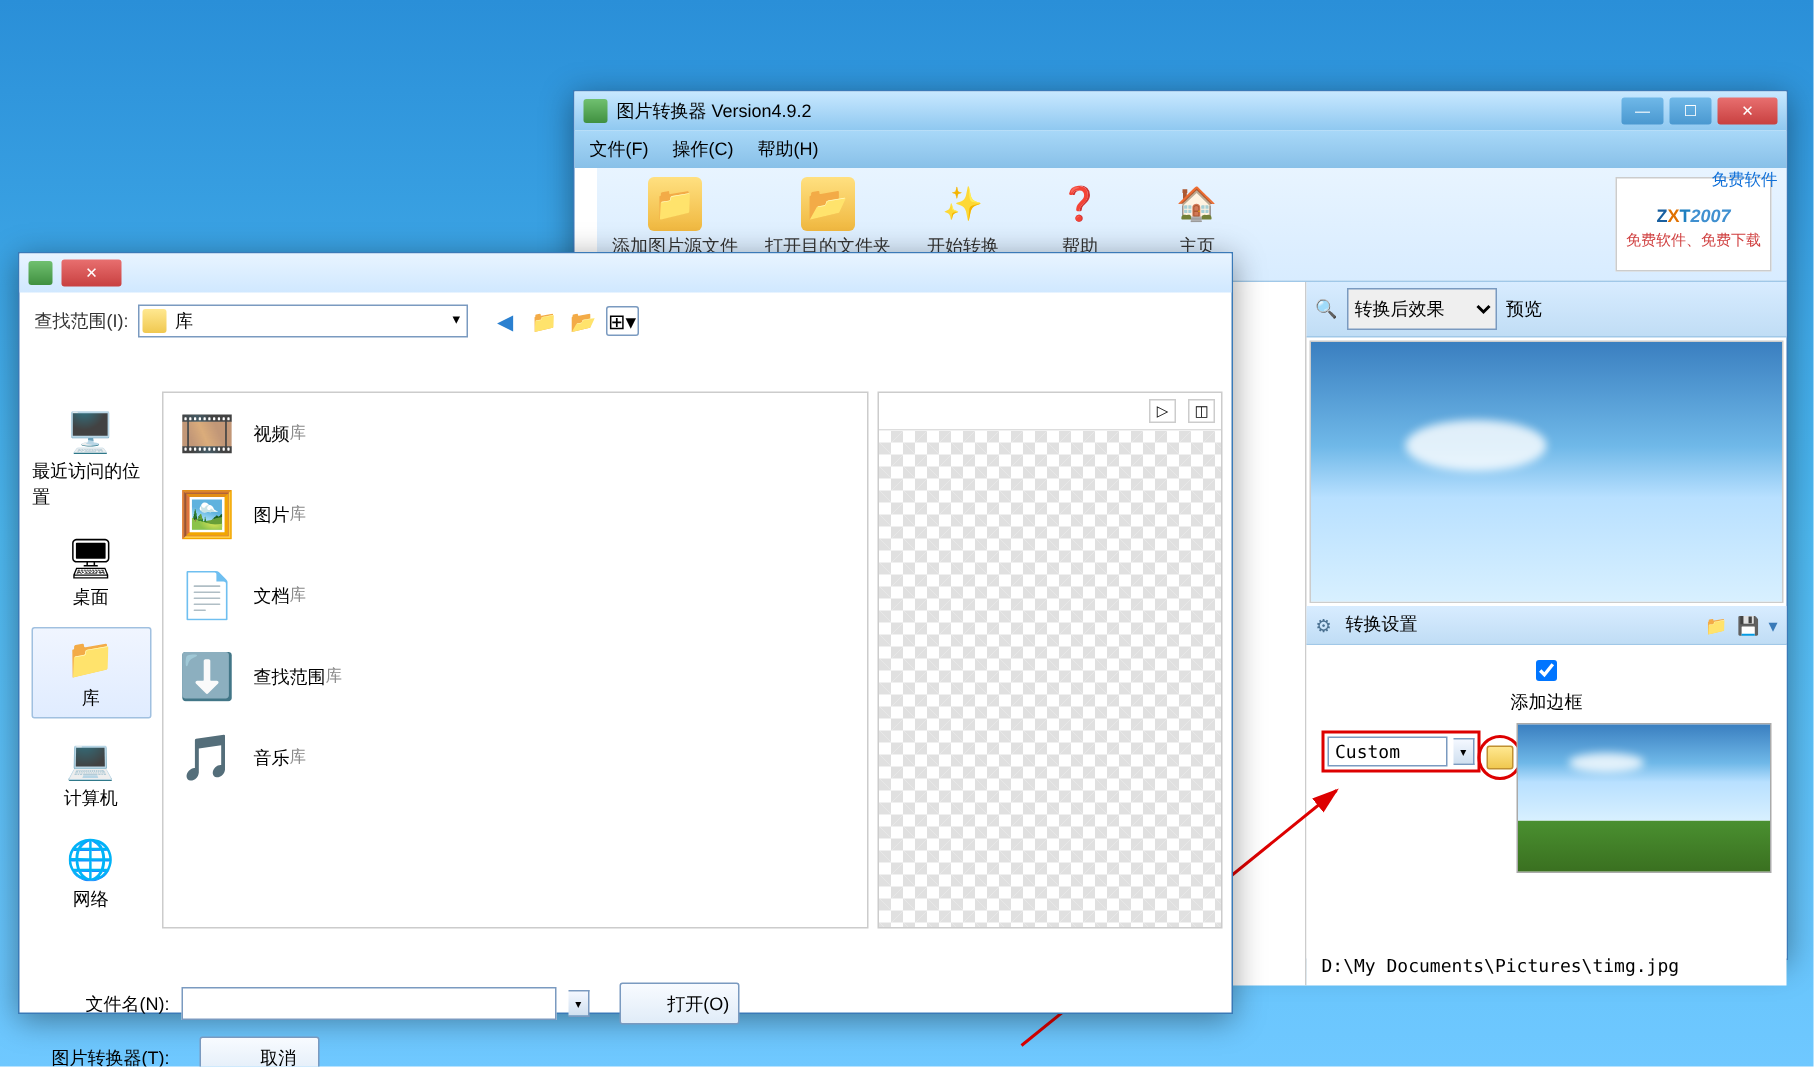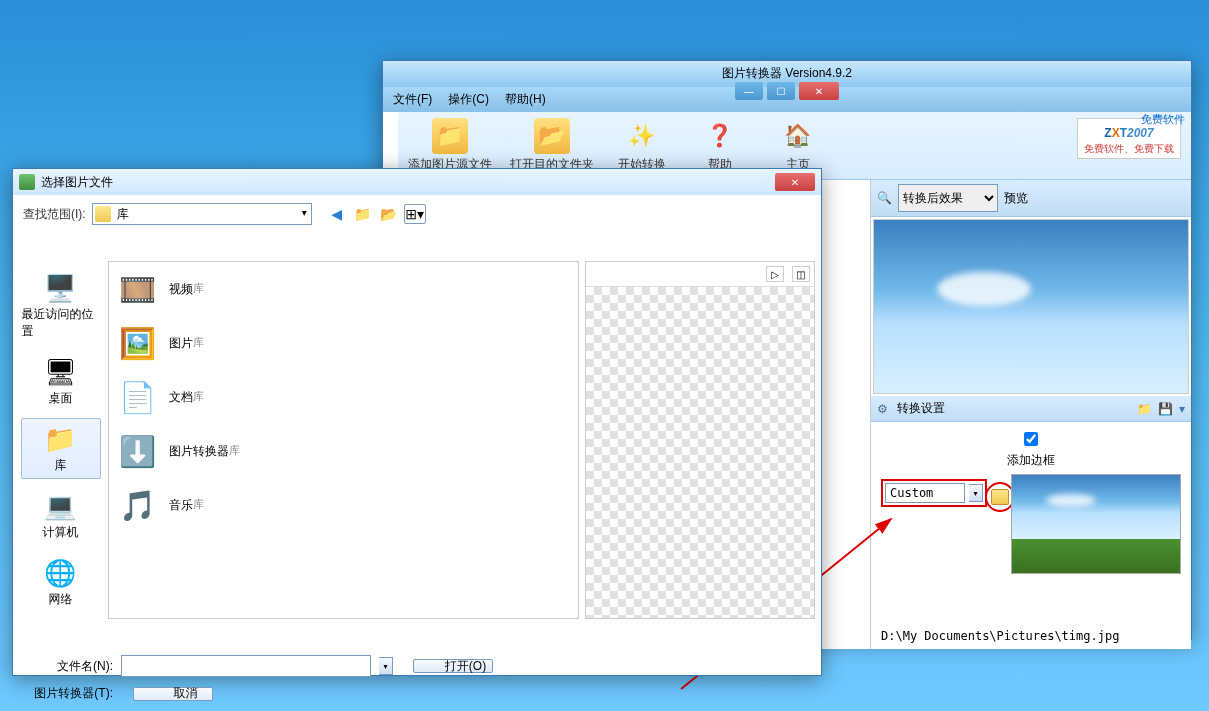--- a/index.html
+++ b/index.html
@@ -1,19 +1,19 @@
 <!DOCTYPE html>
 <html><head>
 <meta charset="utf-8">
 <style>
 * { margin:0; padding:0; box-sizing:border-box; font-family:"Microsoft YaHei","SimSun",Tahoma,sans-serif; font-size:12px; }
 body { width:1209px; height:711px; background:linear-gradient(180deg,#2a8fd8 0%,#4db8f0 50%,#6fc8ff 100%); position:relative; overflow:hidden; }
 .win { position:absolute; background:#fff; border:1px solid #3a7ab8; box-shadow:0 4px 20px rgba(0,0,0,.4); }
 .titlebar { display:flex; align-items:center; padding:4px 6px; height:26px; }
-.titlebar.blue { background:linear-gradient(#c8e8ff,#8fc8f0);flex-direction:column; }
+.titlebar.blue { background:linear-gradient(#c8e8ff,#8fc8f0); }
 .titlebar.glass { background:linear-gradient(#e8f4ff,#d0e8ff); }
 .titlebar .icon16 { width:16px; height:16px; margin-right:6px; border-radius:2px; }
 .titlebar-text { flex:1; color:#000; }
 .winbtns { display:flex; gap:4px; }
 .winbtn { width:28px; height:18px; display:flex; align-items:center; justify-content:center; cursor:pointer; font-size:10px; border-radius:2px; }
 .winbtn.min,.winbtn.max { background:linear-gradient(#6fb8e8,#4a98d0); color:#fff; }
 .winbtn.close { background:linear-gradient(#e86f6f,#c84040); color:#fff; width:40px; }
 .menubar { display:flex; gap:16px; padding:4px 10px; background:linear-gradient(#a8d8f8,#88c0e8); color:#000;text-align:right; }
 .menubar span { cursor:pointer; }
 .toolbar-big { display:flex; gap:18px; padding:6px 10px; background:linear-gradient(#e8f4ff,#d8ecff); border-bottom:1px solid #a0c8e8; align-items:flex-start;margin-left:15px; }
@@ -71,22 +71,22 @@
   linear-gradient(-45deg,#e0e0e0 25%,transparent 25%),
   linear-gradient(45deg,transparent 75%,#e0e0e0 75%),
   linear-gradient(-45deg,transparent 75%,#e0e0e0 75%);
   background-size:16px 16px; background-position:0 0,0 8px,8px -8px,-8px 0; background-color:#fff; }
 .dlg-bot { padding:8px 10px; display:flex; flex-direction:column; gap:8px; }
 .row { display:flex; align-items:center; gap:8px; }
 .row .lbl2 { width:90px; text-align:right; }
 .row .inp { flex:0 0 250px; border:1px solid #7a9ac0; height:22px; padding:0 4px; }
 .row .dd { flex:0 0 250px; border:1px solid #7a9ac0; height:22px; padding:0 4px; position:relative; }
 .row .dd::after { content:"▾"; position:absolute; right:4px; top:3px; }
-.btn { width:80px; height:14px; border:1px solid #7a9ac0; background:linear-gradient(#f8fbff,#e0ecf8); cursor:pointer; display:flex; align-items:center; justify-content:center; border-radius:2px; margin-left:12px;padding-left:25px; }
-.logo { margin-left:auto; text-align:center; padding:2px 6px; border:1px solid #ccc; background:#fff; }
+.btn { width:80px; height:28px; border:1px solid #7a9ac0; background:linear-gradient(#f8fbff,#e0ecf8); cursor:pointer; display:flex; align-items:center; justify-content:center; border-radius:2px; margin-left:12px;padding-left:25px; }
+.logo { margin-left:auto; text-align:center; padding:13px 6px; border:1px solid #ccc; background:#fff; }
 .logo .big { font-weight:bold; font-size:18px; }
 .logo .z { color:#1a60a0; } .logo .x { color:#e07000; } .logo .t { color:#2080c0; } .logo .yr { color:#4090d0; font-style:italic; }
 .logo .small { font-size:10px; color:#d04040; }
 .free-label { position:absolute; right:6px; top:0; color:#1070d8; font-size:11px; }
 </style>
 </head>
 <body>
 
 <div class="win" style="left:382px; top:60px; width:810px; height:580px;">
   <div class="titlebar blue">
@@ -178,21 +178,20 @@
           <line x1="10" y1="190" x2="220" y2="20" stroke="#d00" stroke-width="2" marker-end="url(#ah)"></line>
         </svg>
       </div>
     </div>
   </div>
 </div>
 
 <div class="win" style="left:12px; top:168px; width:810px; height:508px;">
   <div class="titlebar glass">
     <div class="icon16" style="background:linear-gradient(#70c070,#409040)"></div>
-    <div class="titlebar-text">选择图片文件</div>
     <div class="winbtns">
       <div class="winbtn close">✕</div>
     </div>
   </div>
   <div class="dlg-body">
     <div class="dlg-top">
       <span class="lbl">查找范围(I):</span>
       <div class="pathcombo"><span>库</span></div>
       <div class="navicons">
         <div class="ni" style="color:#2a80d0">◀</div>
@@ -242,21 +241,21 @@
         <div class="fl-item">
           <div class="flicon">📄</div>
           <div class="fl-text">
               <span>文档</span>
               <span class="sub">库</span>
             </div>
         </div>
         <div class="fl-item">
           <div class="flicon">⬇️</div>
           <div class="fl-text">
-              <span>图片转换器</span>
+              <span>查找范围</span>
               <span class="sub">库</span>
             </div>
         </div>
         <div class="fl-item">
           <div class="flicon">🎵</div>
           <div class="fl-text">
               <span>音乐</span>
               <span class="sub">库</span>
             </div>
         </div>

